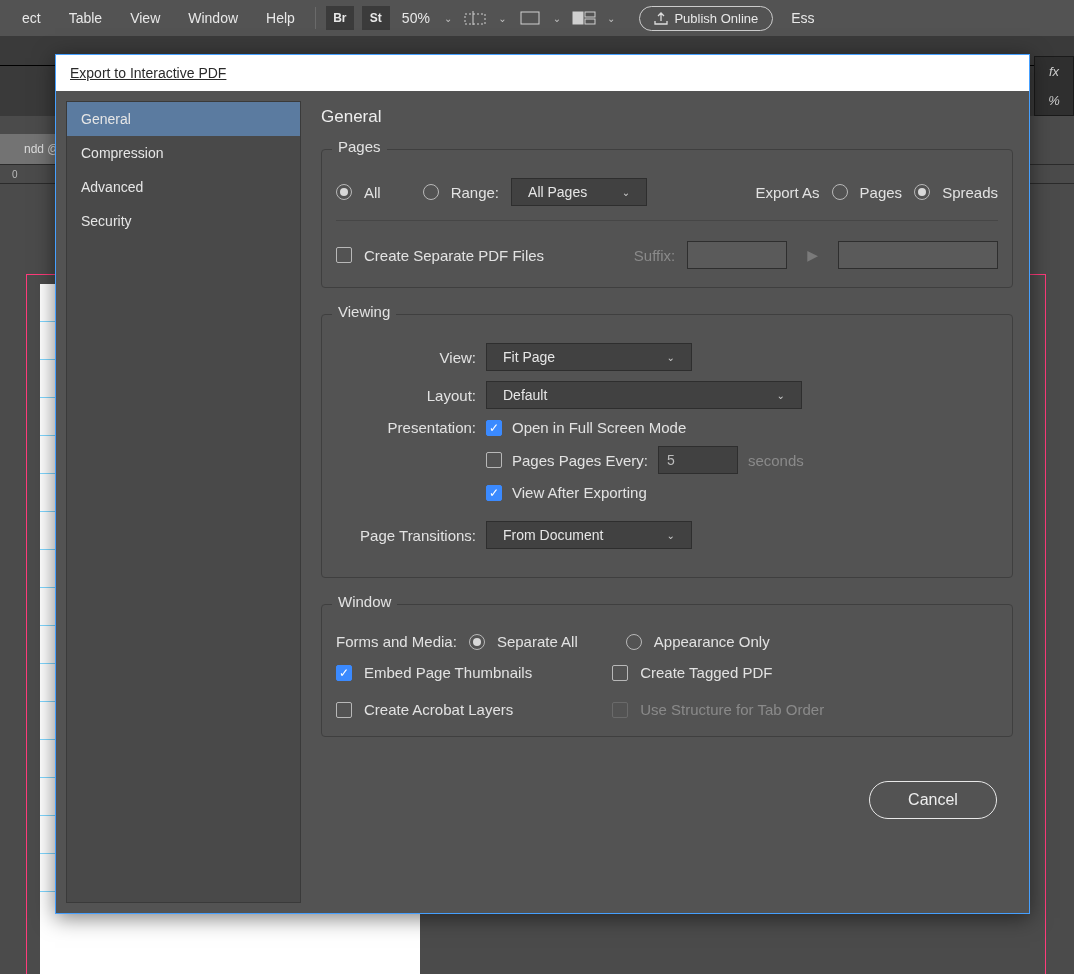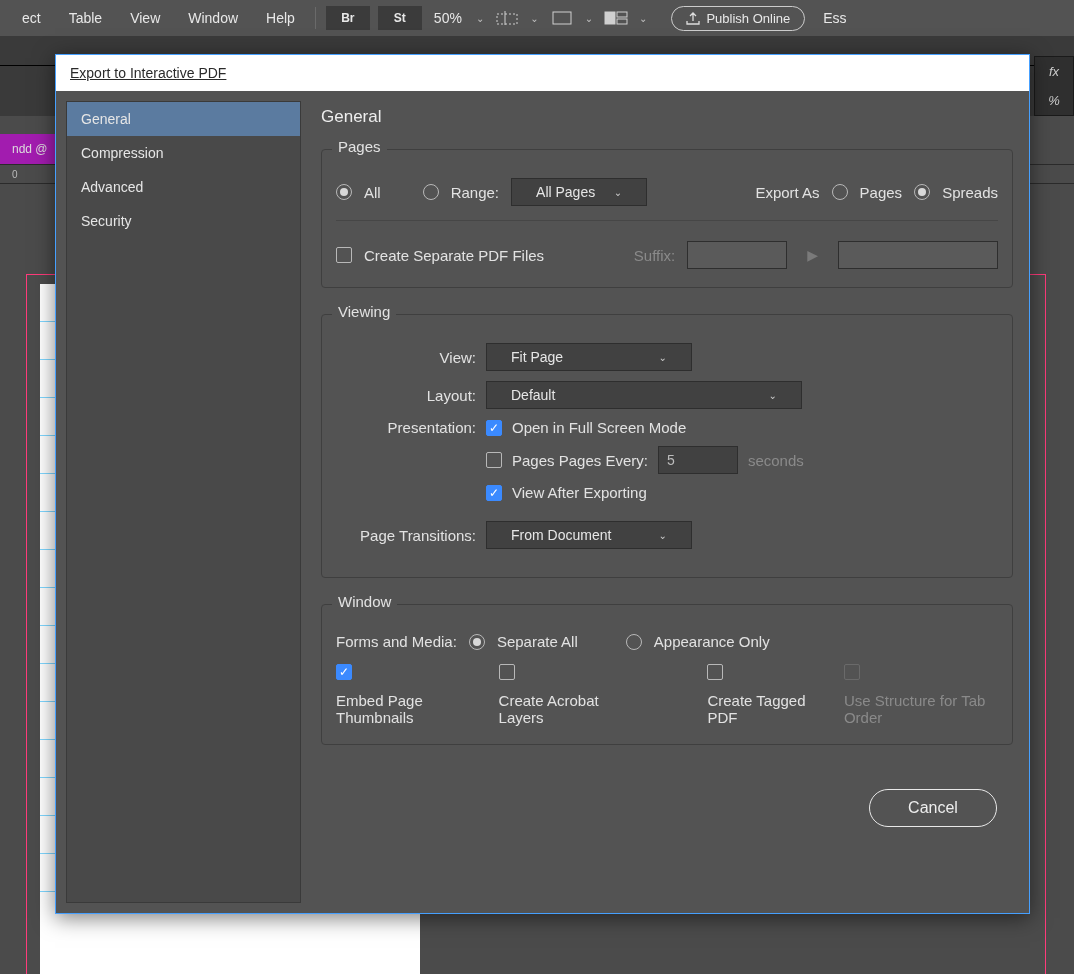--- a/index.html
+++ b/index.html
@@ -2,31 +2,31 @@
 <html><head>
 <meta charset="utf-8">
 <style>
   * { box-sizing: border-box; margin: 0; padding: 0; font-family: "Segoe UI", Tahoma, sans-serif; }
   body { width: 1074px; height: 974px; background: #3a3a3a; overflow: hidden; position: relative; color: #d8d8d8; font-size: 14px; }
 
   
   .menubar { height: 36px; background: #535353; display: flex; align-items: center; padding: 0 8px; color: #e8e8e8; font-size: 14px; }
   .menubar .menu-item { padding: 0 14px; height: 100%; display: flex; align-items: center; }
   .menubar .divider { width:1px;height:22px;background:#6a6a6a;margin:0 6px;}
-  .menubar .tbtn { width:44px;height:24px;background:#3b3b3b;margin:0 4px;display:flex;align-items:center;justify-content:center;font-size:12px;font-weight:bold;text-align:right;}
+  .menubar .tbtn { width:28px;height:24px;background:#3b3b3b;margin:0 4px;display:flex;align-items:center;justify-content:center;font-size:12px;font-weight:bold;text-align:right;}
   .menubar .zoom { margin:0 8px; }
   .menubar .chev { margin:0 6px; color:#c0c0c0;font-size:10px;}
   .menubar .shape-btn{width:30px;height:22px;margin:0 2px;display:flex;align-items:center;justify-content:center;}
   .menubar .shape-btn svg{stroke:#d0d0d0;fill:none;}
   .publish-btn{ margin-left:18px; border:1px solid #ccc;border-radius:16px;padding:4px 14px;display:flex;align-items:center;gap:6px;font-size:13px;}
   .ess{margin-left:18px;}
 
   .subbar{height:30px;background:#3a3a3a;border-bottom:1px solid #000;}
   .subbar2{height:30px;background:#4b4b4b;display:flex;align-items:center;color:#ddd;font-size:12px;}
-  .tabstub{background:#a21caf;height:100%;display:flex;align-items:center;padding:0 12px;}
+  .tabstub{background:#737373;height:100%;display:flex;align-items:center;padding:0 24px;}
   .ruler{height:20px;background:#4b4b4b;border-top:1px solid #2b2b2b;border-bottom:1px solid #2b2b2b;display:flex;align-items:center;padding-left:12px;font-size:10px;color:#bbb;}
   .canvas-bg{position:absolute;top:116px;left:0;right:0;bottom:0;background:#4b4b4b;}
   .page-outline{position:absolute;top:162px;left:26px;width:1020px;height:770px;border:1px solid #ff3b7b;}
   .page-sheet{position:absolute;top:162px;left:40px;width:380px;height:762px;background:#fff;}
   .page-grid{position:absolute;left:0;top:0;width:100%;height:100%;}
   .page-grid div{border-bottom:1px solid #7fd7ff;height:38px;}
 
   .right-edge{position:absolute;top:56px;right:0;width:40px;height:60px;background:#2f2f2f;border:1px solid #1a1a1a;display:flex;flex-direction:column;align-items:center;justify-content:space-around;font-style:italic;color:#ccc;font-size:13px;}
 
   
@@ -51,35 +51,35 @@
   
   .radio{width:16px;height:16px;border-radius:50%;border:1.5px solid #b8b8b8;display:inline-flex;align-items:center;justify-content:center;flex:none;}
   .radio.checked::after{content:"";width:8px;height:8px;border-radius:50%;background:#d8d8d8;}
   
   .chk{width:16px;height:16px;border:1.5px solid #b8b8b8;border-radius:2px;display:inline-flex;align-items:center;justify-content:center;flex:none;background:transparent;}
   .chk.checked{background:#3b8aff;border-color:#3b8aff;}
   .chk.checked::after{content:"✓";color:#fff;font-size:12px;line-height:1;}
   .chk.dim{border-color:#6a6a6a;}
 
   
-  .select{background:#414141;border:1px solid #2e2e2e;height:28px;display:flex;align-items:center;justify-content:space-between;padding:0 24px;color:#e6e6e6;font-size:14px;}
+  .select{background:#414141;border:1px solid #2e2e2e;height:28px;display:flex;align-items:center;justify-content:space-between;padding:0 16px;color:#e6e6e6;font-size:14px;}
   .select .caret{font-size:10px;color:#ccc;}
   .txtin{background:#414141;border:1px solid #2e2e2e;height:28px;padding:0 8px;width:100px;color:#bcbcbc;font-size:14px;display:flex;align-items:center;}
   .txtin.dim{background:#5a5a5a;color:#8a8a8a;}
   .small-in{width:80px;}
   .spacer{flex:1;}
   .lbl-right{text-align:right;width:140px;display:inline-block;color:#e2e2e2;font-size:15px;}
   .play-tri{color:#7a7a7a;font-size:14px;padding:0 8px;}
 
   .buttons{display:flex;justify-content:flex-end;gap:20px;padding:18px 16px 0 0;}
   .btn{border:1.5px solid #e8e8e8;border-radius:20px;height:38px;min-width:128px;display:flex;align-items:center;justify-content:center;color:#eee;font-size:16px;background:transparent;}
   .btn.primary{border-width:2.5px;}
 
   .field-row{display:flex;align-items:center;gap:10px;margin-bottom:10px;}
-  .opt-col{display:flex;gap:20px;}
+  .opt-col{display:flex;flex-direction:column;gap:20px;}
   .opt-grid{display:flex;gap:80px;margin-top:14px;}
 </style>
 </head>
 <body>
 
 <div class="menubar">
   <div class="menu-item">ect</div>
   <div class="menu-item">Table</div>
   <div class="menu-item">View</div>
   <div class="menu-item">Window</div>

